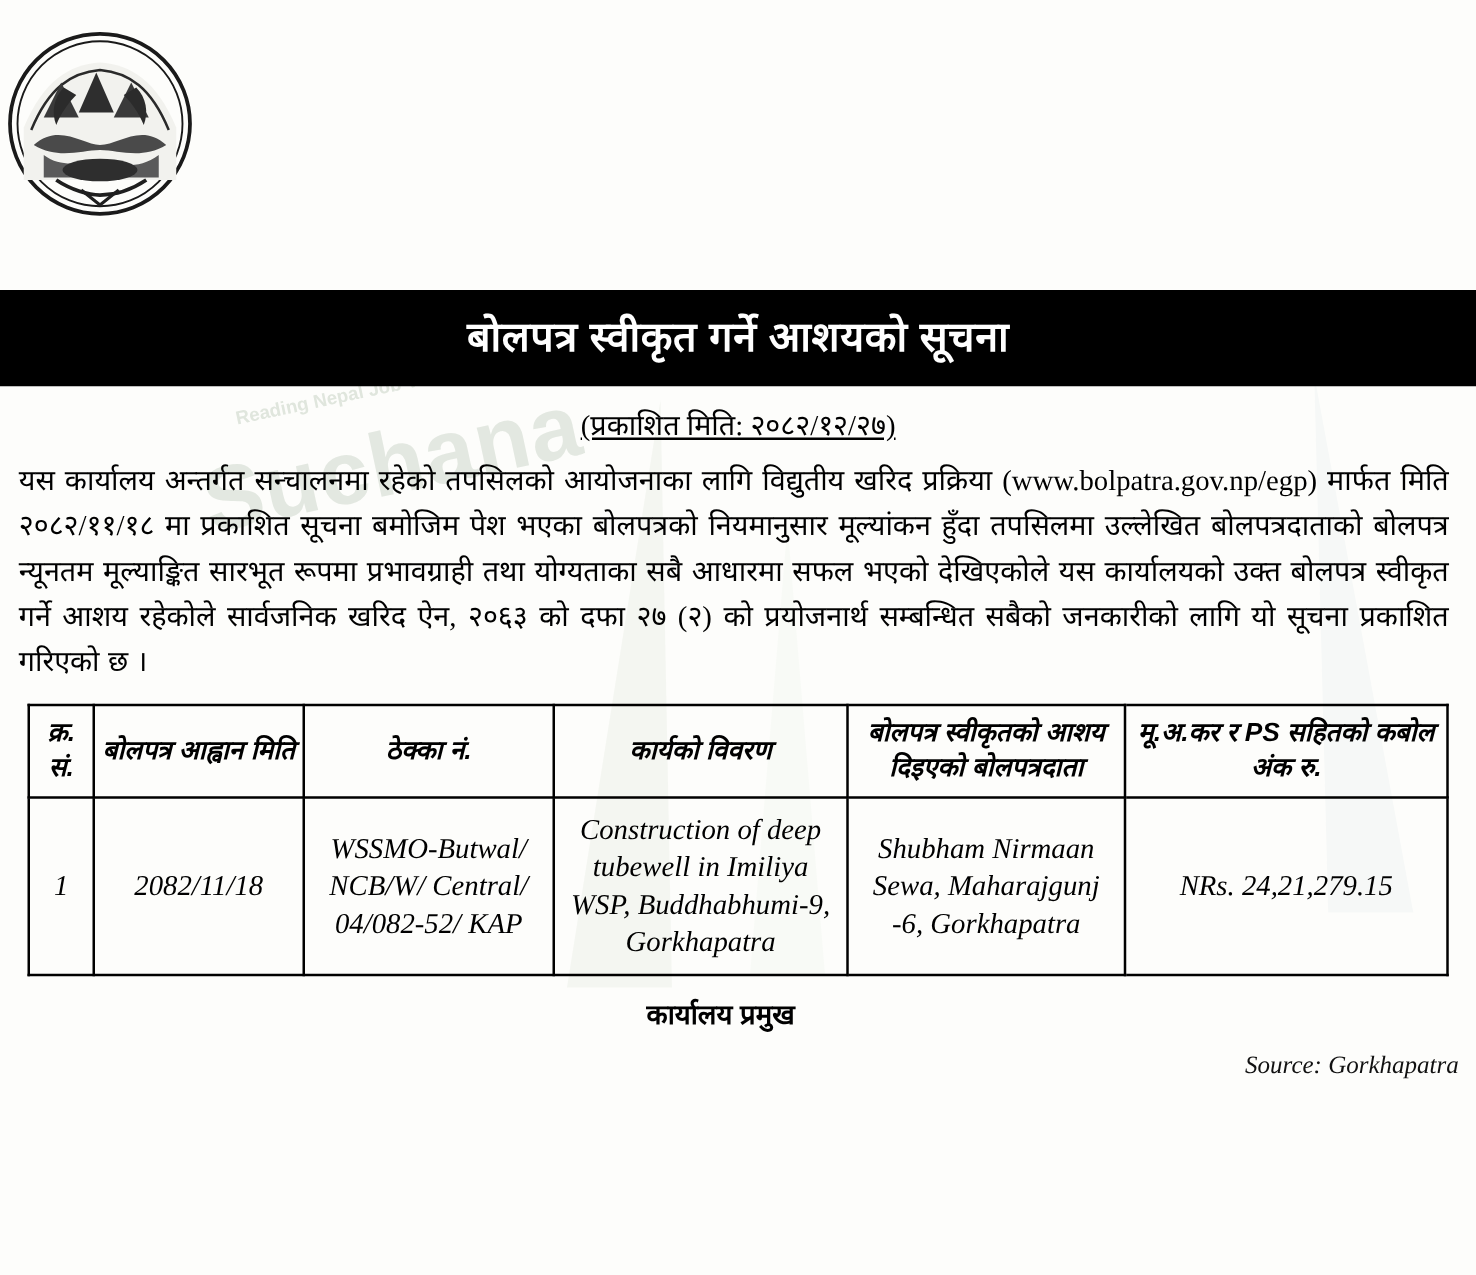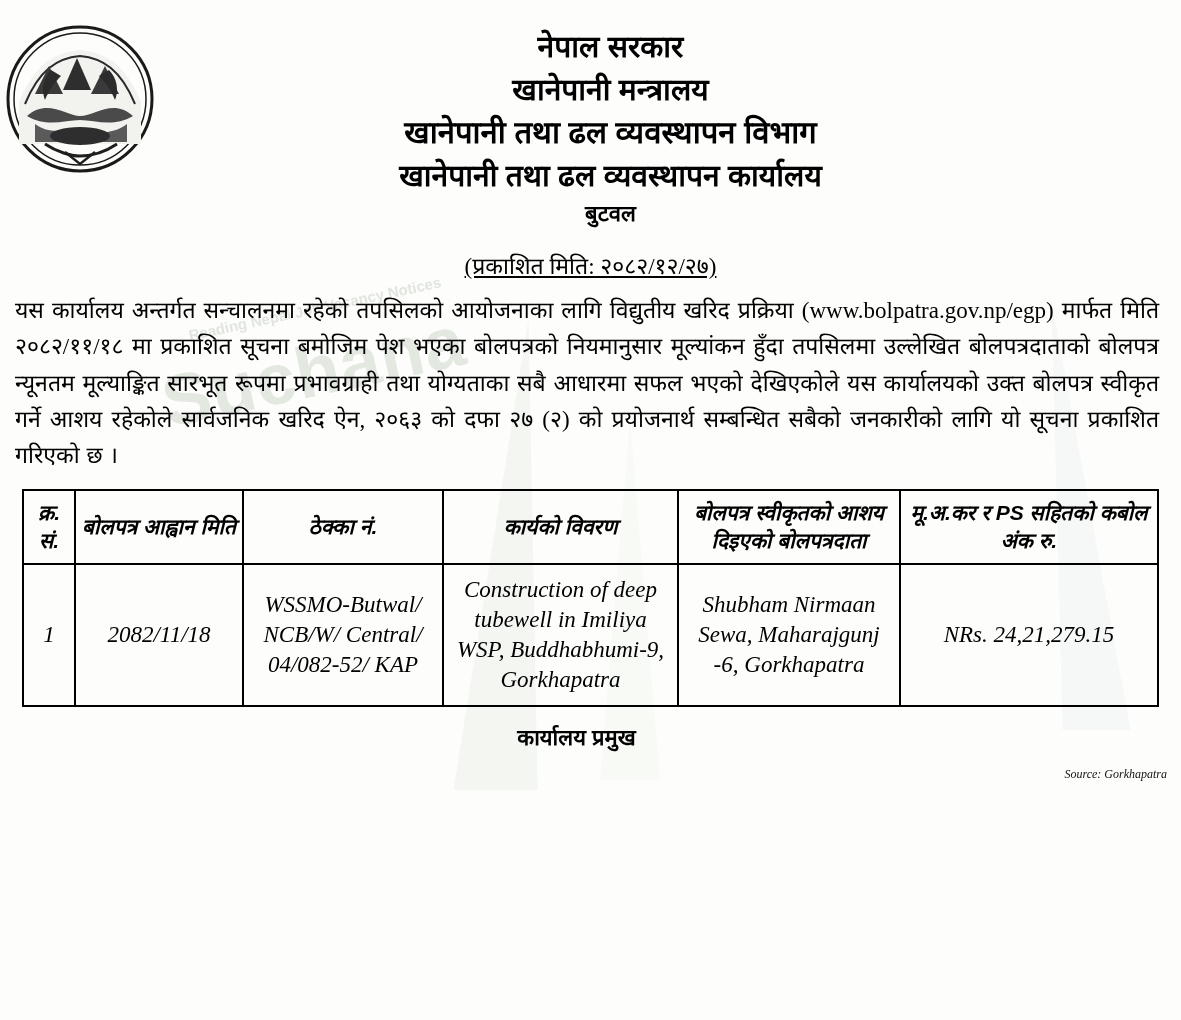--- a/index.html
+++ b/index.html
@@ -183,21 +183,21 @@
     padding: 14px 28px 0 0;
     font-family: "Liberation Sans", sans-serif;
     font-weight: 700;
     font-size: 22px;
   }
   .source {
     text-align: right;
     padding: 16px 14px 8px 0;
     font-family: "Liberation Serif", serif;
     font-style: italic;
-    font-size: 12px;
+    font-size: 20px;
     color: #111;
   }
 </style>
 </head>
 <body>
 
 <div class="page">
 
   <div class="watermark">
     <div class="wm-leaf a"></div>
@@ -223,29 +223,23 @@
             <path d="M22 92 C42 74 62 92 75 92 C90 92 108 74 128 92 C108 104 90 96 75 96 C60 96 42 104 22 92 Z" fill="#4a4a4a"></path>
             <path d="M30 100 C46 112 62 104 75 106 C90 108 106 112 122 100 L122 118 L30 118 Z" fill="#5a5a5a"></path>
             <ellipse cx="75" cy="112" rx="30" ry="9" fill="#2e2e2e"></ellipse>
             <path d="M40 120 C52 128 66 132 75 132 C86 132 100 128 112 120" fill="none" stroke="#1f1f1f" stroke-width="3"></path>
             <path d="M46 46 C38 54 36 66 40 76 C44 66 50 58 56 52 Z" fill="#2b2b2b"></path>
             <path d="M104 46 C112 54 114 66 110 76 C106 66 100 58 94 52 Z" fill="#2b2b2b"></path>
             <path d="M60 128 L75 140 L90 128" fill="none" stroke="#1f1f1f" stroke-width="2.5"></path>
           </svg>
         </span>
       </div>
-      <div class="titles">
-        <div class="t-line t1">नेपाल सरकार</div>
-        <div class="t-line t2">खानेपानी मन्त्रालय</div>
-        <div class="t-line t3">खानेपानी तथा ढल व्यवस्थापन विभाग</div>
-        <div class="t-line t4">खानेपानी तथा ढल व्यवस्थापन कार्यालय</div>
-        <div class="t-line t5">बुटवल</div>
-      </div>
     </div>
 
+    <div class="banner">बोलपत्र स्वीकृत गर्ने आशयको सूचना</div>
 
     <div class="pubdate">(प्रकाशित मिति: २०८२/१२/२७)</div>
 
     <div class="para">यस कार्यालय अन्तर्गत सन्चालनमा रहेको तपसिलको आयोजनाका लागि विद्युतीय खरिद प्रक्रिया (www.bolpatra.gov.np/egp) मार्फत मिति २०८२/११/१८ मा प्रकाशित सूचना बमोजिम पेश भएका बोलपत्रको नियमानुसार मूल्यांकन हुँदा तपसिलमा उल्लेखित बोलपत्रदाताको बोलपत्र न्यूनतम मूल्याङ्कित सारभूत रूपमा प्रभावग्राही तथा योग्यताका सबै आधारमा सफल भएको देखिएकोले यस कार्यालयको उक्त बोलपत्र स्वीकृत गर्ने आशय रहेकोले सार्वजनिक खरिद ऐन, २०६३ को दफा २७ (२) को प्रयोजनार्थ सम्बन्धित सबैको जनकारीको लागि यो सूचना प्रकाशित गरिएको छ ।</div>
 
     <div class="tbl-wrap">
       <table>
         <colgroup>
           <col class="col-sn">
             <col class="col-date">

